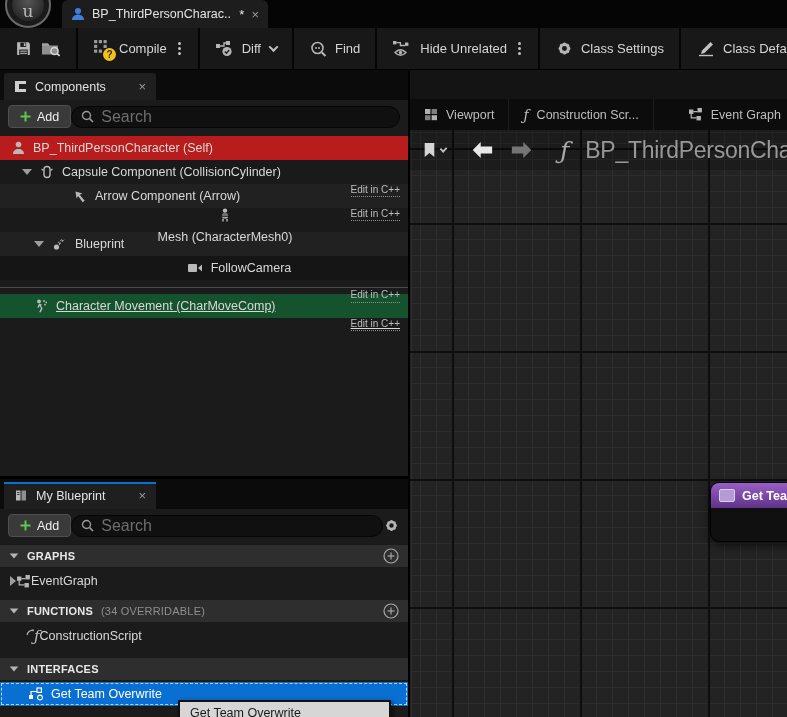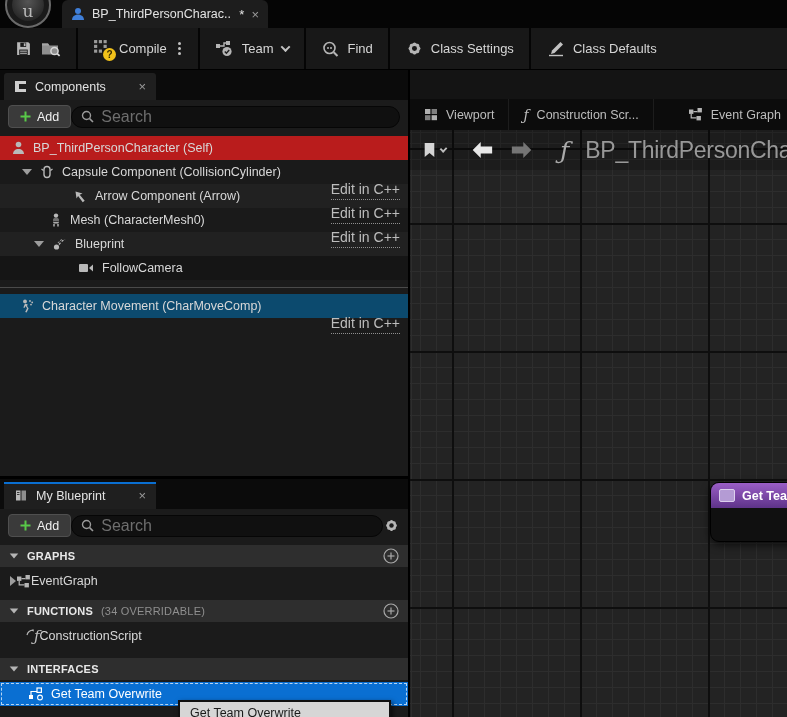--- a/index.html
+++ b/index.html
@@ -45,25 +45,25 @@
   display:flex;align-items:center;gap:7px;padding:0 9px;}
 .searchbox input{flex:1;min-width:0;background:transparent;border:none;outline:none;color:#d0d0d0;font-size:16px;}
 .searchbox input::placeholder{color:#6e6e6e;}
 
 
 .tree{margin-top:3px;}
 .trow{height:24px;display:flex;align-items:center;gap:8px;padding-right:8px;font-size:12.5px;color:#d8d8d8;white-space:nowrap;}
 .r0{background:#b91c1c;padding-left:12px;}
 .r1{background:#1a1a1a;padding-left:22px;}
 .r2{background:#212121;padding-left:74px;}
-.r3{background:#1a1a1a;padding-left:50px;}
+.r3{background:#1a1a1a;padding-left:50px;flex-direction:column;}
 .r4{background:#212121;padding-left:34px;}
-.r5{background:#151515;padding-left:78px;}
-.r6{background:#0c4a6e;padding-left:20px;}
-.edit-link{margin-left:auto;color:#bdbdbd;font-size:14px;border-bottom:1px dotted #8f8f8f;line-height:1.35;margin-top:36px;}
+.r5{background:#151515;padding-left:78px;justify-content:center;}
+.r6{background:#14532d;padding-left:34px;text-decoration:underline;}
+.edit-link{margin-left:auto;color:#bdbdbd;font-size:10px;border-bottom:1px dotted #8f8f8f;line-height:1.35;margin-top:36px;}
 .tsep{height:1px;background:#4a4a4a;margin:7px 0 6px 0;}
 .exp-down{width:0;height:0;border-left:5px solid transparent;border-right:5px solid transparent;border-top:6px solid #9d9d9d;}
 .exp-right{width:0;height:0;border-top:5px solid transparent;border-bottom:5px solid transparent;border-left:6px solid #9d9d9d;}
 
 
 .splitter{position:absolute;top:406px;left:0;right:0;height:3px;background:#000;}
 .mybp{position:absolute;top:409px;left:0;right:0;bottom:0;background:#1b1b1b;overflow:hidden;}
 .section-header{height:22px;background:#2e2e2e;display:flex;align-items:center;gap:8px;padding:0 9px;
   font-size:11px;font-weight:bold;color:#e8e8e8;letter-spacing:.2px;}
 .section-header .note{font-weight:normal;color:#8f8f8f;}
@@ -176,34 +176,51 @@
     </div>
     <div class="tgroup">
       <span class="tbtn">
         <svg width="20" height="18" viewBox="0 0 20 18">
           <rect x="1" y="4" width="4" height="4" fill="#b5b5b5"></rect>
             <rect x="11" y="1" width="4" height="4" fill="#b5b5b5"></rect>
           <path d="M5 6h4v-3h2" stroke="#b5b5b5" stroke-width="1.4" fill="none"></path>
           <circle cx="12" cy="11.5" r="4.6" fill="#b5b5b5"></circle>
           <path d="M9.8 11.5l1.6 1.7 2.8-3.2" stroke="#222" stroke-width="1.5" fill="none"></path>
         </svg>
-        <span>Team</span>
+        <span>Diff</span>
       </span>
       <span class="chev"></span>
     </div>
     <div class="tgroup">
       <span class="tbtn">
         <svg width="19" height="18" viewBox="0 0 18 18">
           <circle cx="8" cy="8" r="5.5" fill="none" stroke="#b5b5b5" stroke-width="1.6"></circle>
           <line x1="12.2" y1="12.2" x2="16" y2="16" stroke="#b5b5b5" stroke-width="2"></line>
           <circle cx="6.5" cy="8" r="1" fill="#b5b5b5"></circle>
             <circle cx="9.5" cy="8" r="1" fill="#b5b5b5"></circle>
         </svg>
         <span>Find</span>
       </span>
+    </div>
+    <div class="tgroup">
+      <span class="tbtn">
+        <svg width="21" height="18" viewBox="0 0 21 18">
+          <rect x="1" y="1" width="3.4" height="3.4" fill="#b5b5b5"></rect>
+            <rect x="13" y="2.5" width="3.4" height="3.4" fill="#b5b5b5"></rect>
+          <path d="M4.4 2.7h4v2.8h4.6" stroke="#b5b5b5" stroke-width="1.3" fill="none"></path>
+          <path d="M3 12.5q5.5-5.5 11 0q-5.5 5.5-11 0z" fill="none" stroke="#b5b5b5" stroke-width="1.4"></path>
+          <circle cx="8.5" cy="12.5" r="1.7" fill="#b5b5b5"></circle>
+        </svg>
+        <span>Hide Unrelated</span>
+      </span>
+      <span class="vdots">
+          <i></i>
+          <i></i>
+          <i></i>
+        </span>
     </div>
     <div class="tgroup">
       <span class="tbtn">
         <svg width="19" height="19" viewBox="0 0 16 16">
           <g fill="#b5b5b5">
             <rect x="4" y="4" width="8" height="8" rx="1.5"></rect>
             <rect x="4" y="4" width="8" height="8" rx="1.5" transform="rotate(45 8 8)"></rect>
             <circle cx="8" cy="8" r="2.1" fill="#181818"></circle>
           </g>
         </svg>

